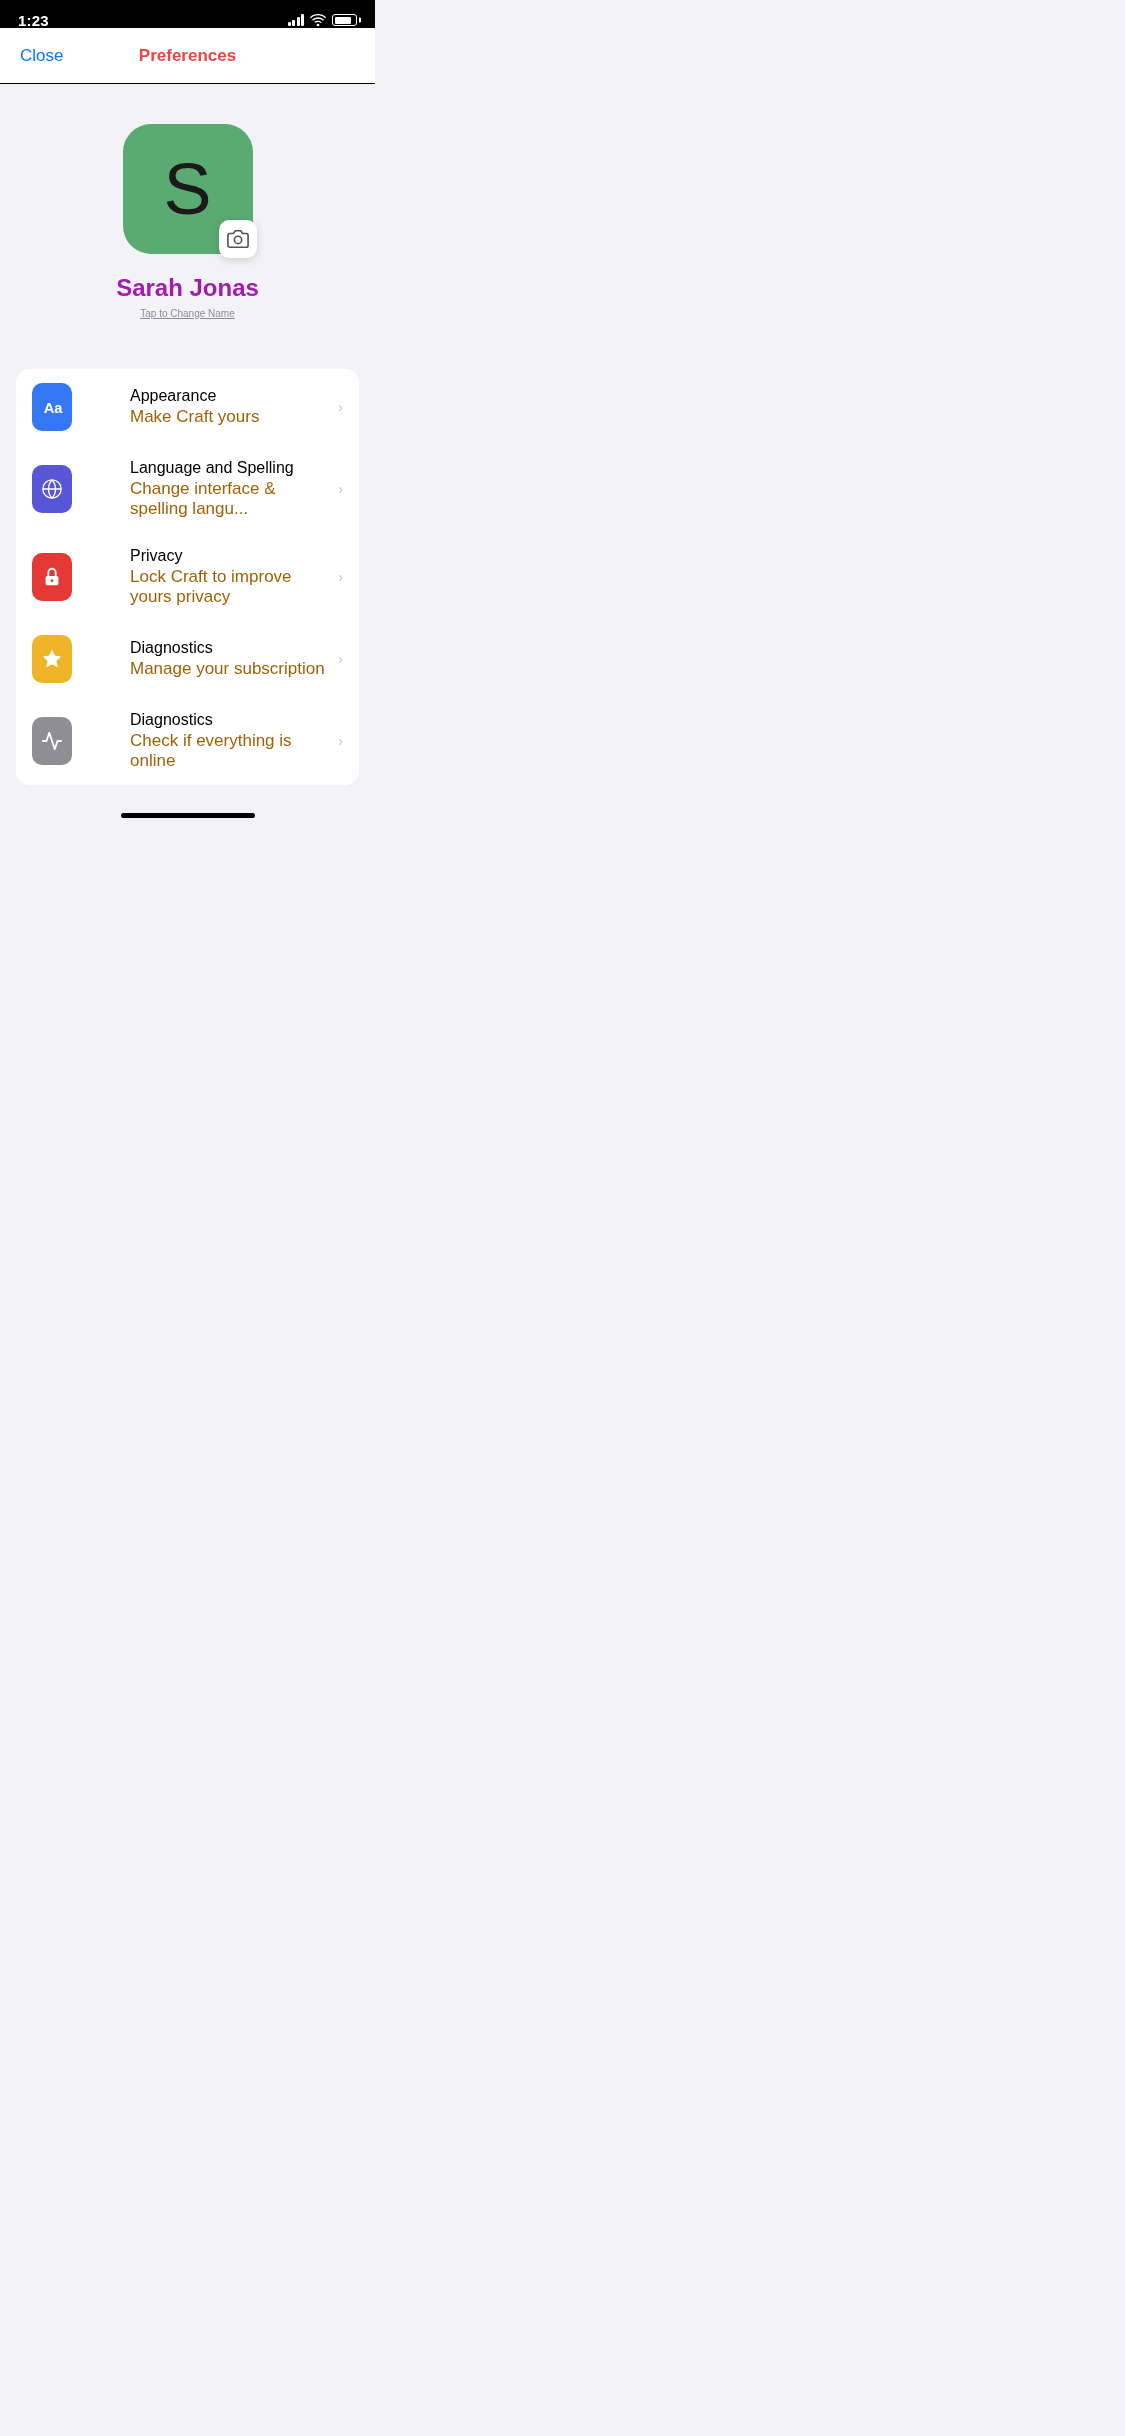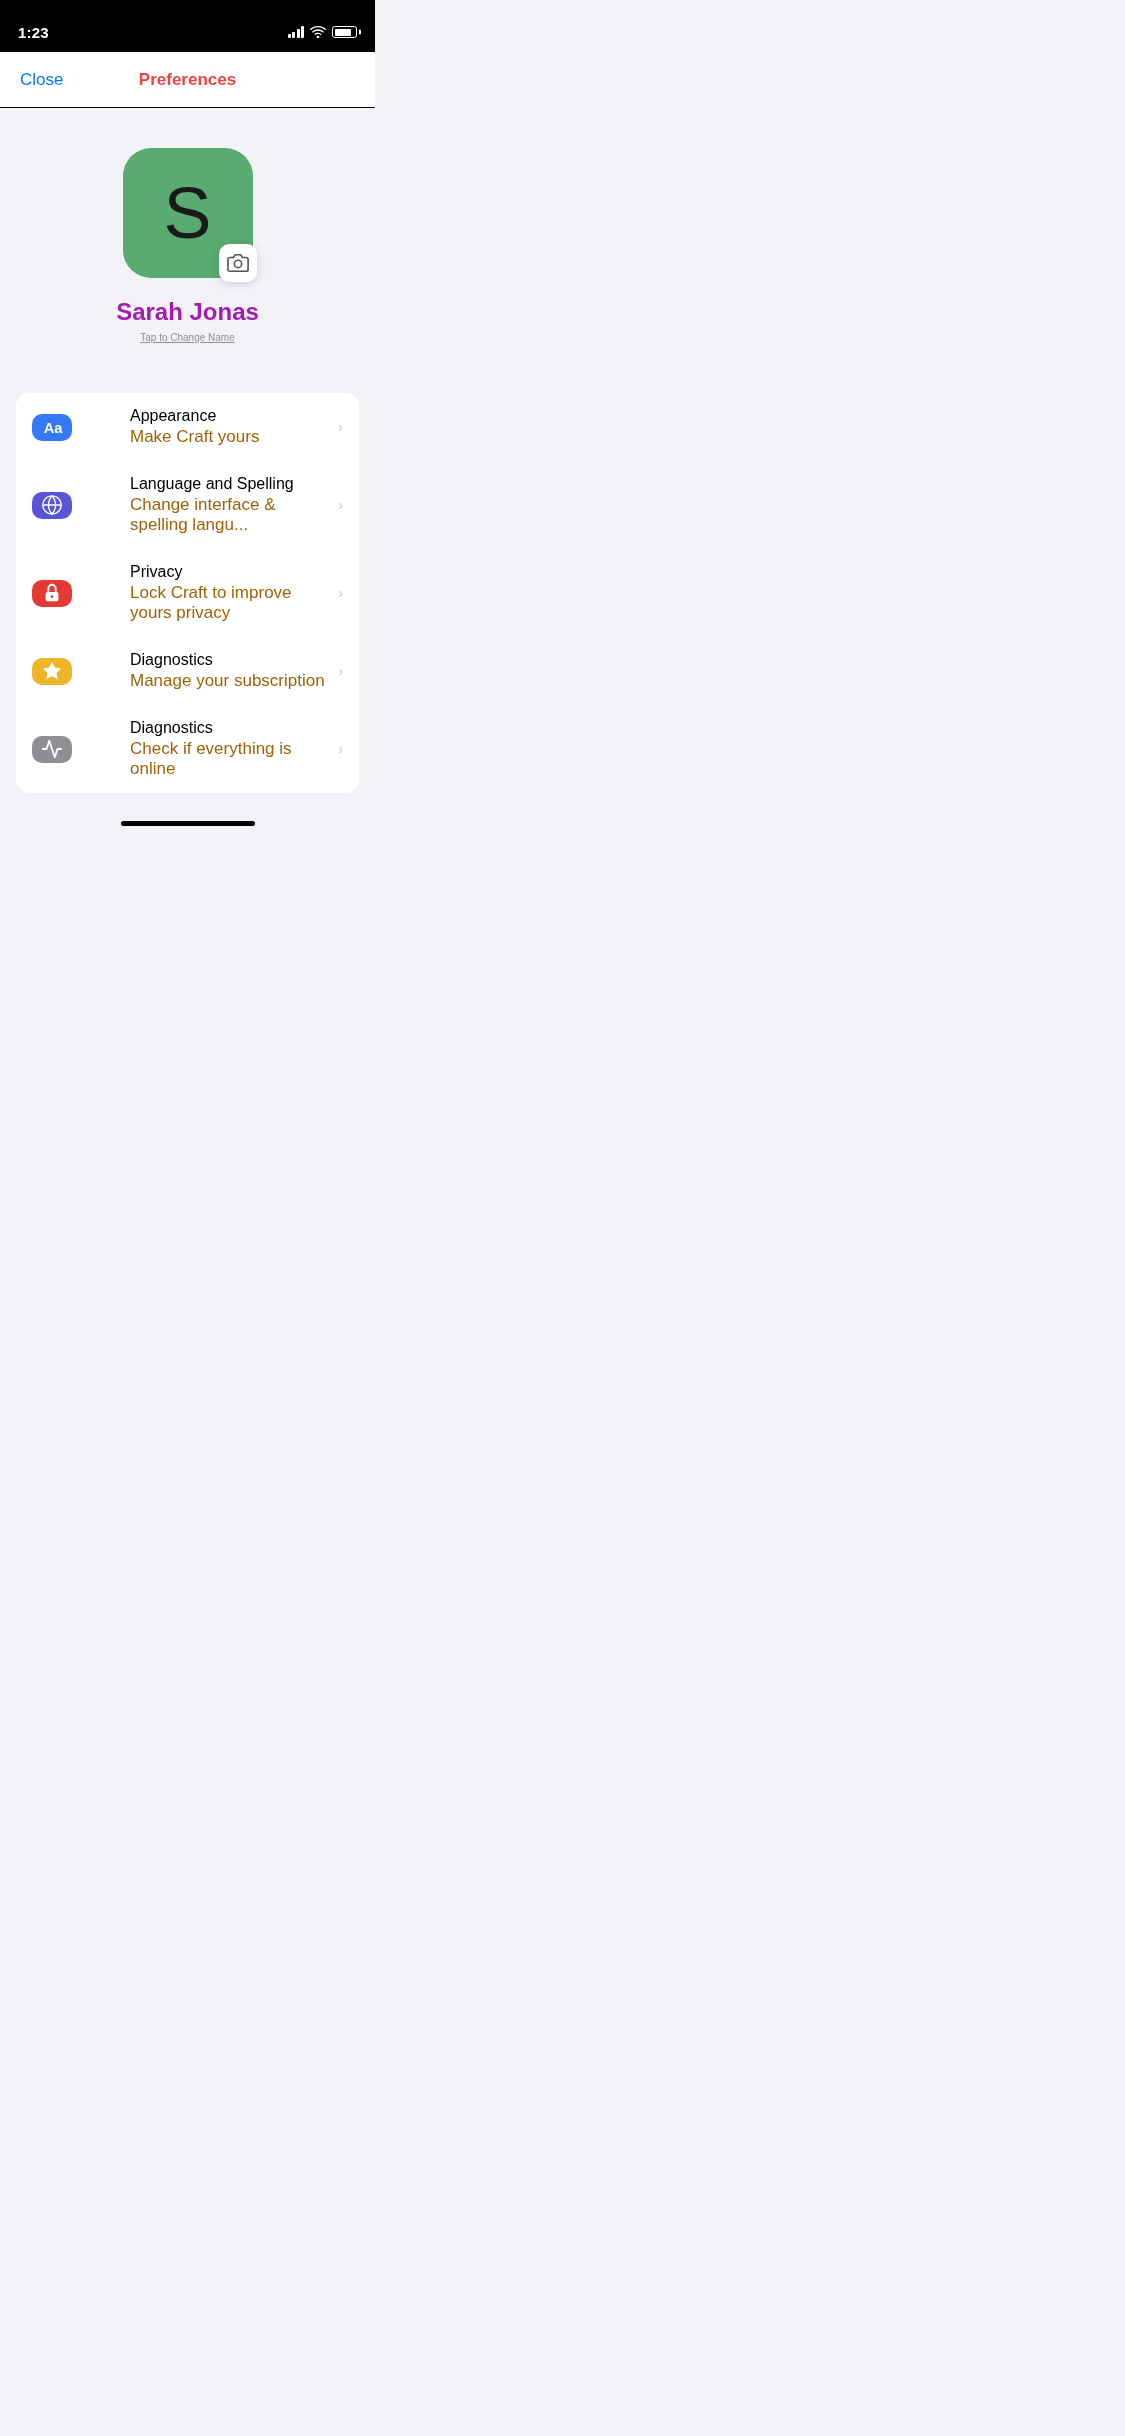--- a/index.html
+++ b/index.html
@@ -14,21 +14,21 @@
       width: 375px;
       min-height: 812px;
       background: #f2f2f7;
       font-family: -apple-system, BlinkMacSystemFont, 'SF Pro Display', 'Helvetica Neue', sans-serif;
       overflow-x: hidden;
     }
 
     
     .status-bar {
       background: #000;
-      height: 52px;
+      height: 28px;
       display: flex;
       align-items: center;
       justify-content: space-between;
       padding: 12px 18px 0 18px;
       color: white;
       font-size: 15px;
       font-weight: 600;
     }
 
     .status-bar-time {
@@ -203,21 +203,21 @@
       position: absolute;
       bottom: 0;
       left: 68px;
       right: 0;
       height: 0.5px;
       background: #e0e0e5;
     }
 
     .settings-icon {
       width: 40px;
-      height: 27px;
+      height: 48px;
       border-radius: 10px;
       display: flex;
       align-items: center;
       justify-content: center;
       margin-right: 14px;
       flex-shrink: 0;
     }
 
     .settings-icon svg {
       width: 22px;

